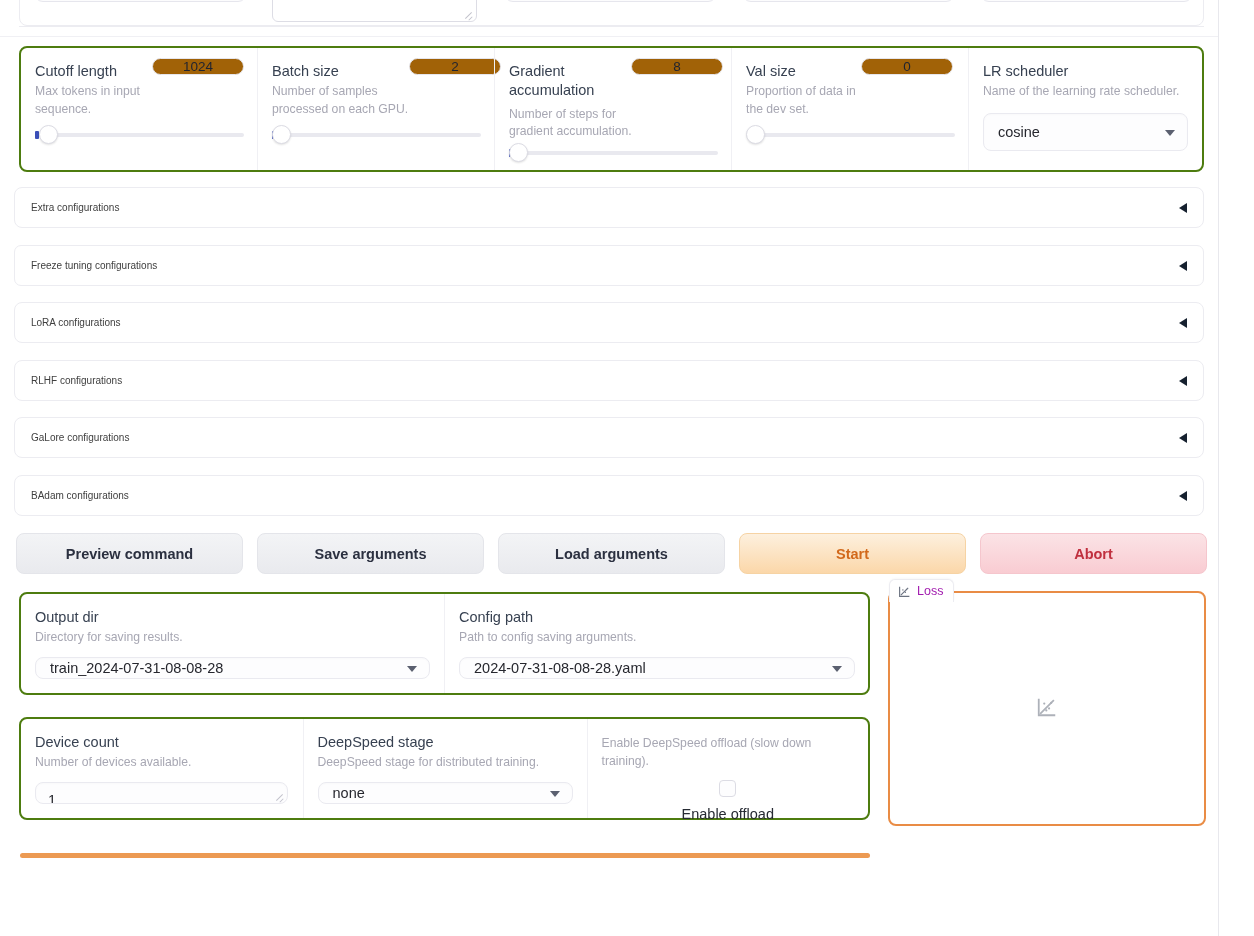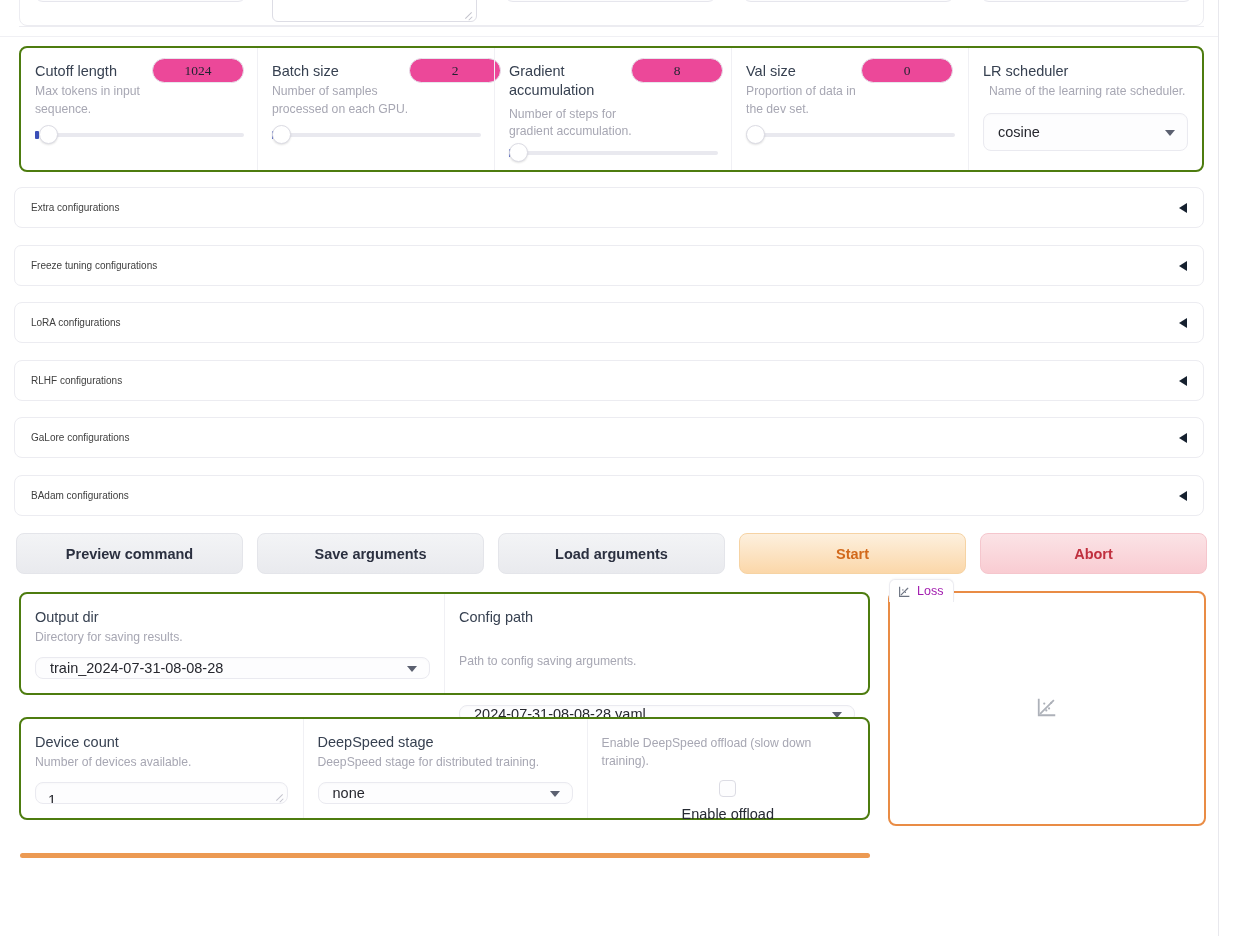--- a/index.html
+++ b/index.html
@@ -51,29 +51,28 @@
     font-size: 12.2px;
     color: #a7a7b3;
     line-height: 1.45;
     margin: 0;
     font-weight: 400;
   }
 
   
   .numbox {
     position: absolute;
-    height: 25px;
+    height: 17px;
     border: 1px solid #e6e6ed;
     border-radius: 13px;
-    background: #ec4899;
+    background: #a16207;
     color: #1f2330;
     font-size: 13.5px;
     display: flex; align-items: center; justify-content: center;
     box-shadow: inset 0 1px 1px rgba(0,0,0,0.015);
-    font-family: Liberation Serif, serif;
   }
 
   
   .slider { position: absolute; height: 20px; }
   .slider .track {
     position: absolute; left: 0; right: 0; top: 8px;
     height: 4px; border-radius: 3px;
     background: #e9e9ef;
   }
   .slider .tick {
@@ -320,21 +319,21 @@
       <div class="info" style="width:125px;">Proportion of data in the dev set.</div>
       <div class="numbox" style="left:129px; top:10px; width:92px;">0</div>
       <div class="slider" style="left:14px; top:77px; width:209px;">
         <div class="track"></div>
         <div class="thumb" style="left:0px;"></div>
       </div>
     </div>
 
     <div class="cell" style="width:234px;">
       <div class="lbl">LR scheduler</div>
-      <div class="info" style="width:210px;margin-left:6px;">Name of the learning rate scheduler.</div>
+      <div class="info" style="width:210px;">Name of the learning rate scheduler.</div>
       <div class="dropdown" style="margin-top:12px; width:205px;">
         <span>cosine</span>
         <span class="caret"></span>
       </div>
     </div>
   </div>
 
   <div class="acc" style="top:187px;">
     <span class="acc-label">Extra configurations</span>
     <span class="acc-arrow"></span>
@@ -368,21 +367,21 @@
 
   <div class="row-panel" style="left:19px; top:592px; width:851px; height:103px;">
     <div class="cell" style="width:425px;">
       <div class="lbl">Output dir</div>
       <div class="info">Directory for saving results.</div>
       <div class="dropdown" style="margin-top:10px; width:395px;">
         <span>train_2024-07-31-08-08-28</span>
         <span class="caret"></span>
       </div>
     </div>
-    <div class="cell" style="width:426px;gap:24px;">
+    <div class="cell" style="width:426px;">
       <div class="lbl">Config path</div>
       <div class="info">Path to config saving arguments.</div>
       <div class="dropdown" style="margin-top:10px; width:396px;">
         <span>2024-07-31-08-08-28.yaml</span>
         <span class="caret"></span>
       </div>
     </div>
   </div>
 
   <div class="row-panel" style="left:19px; top:717px; width:851px; height:103px;">

